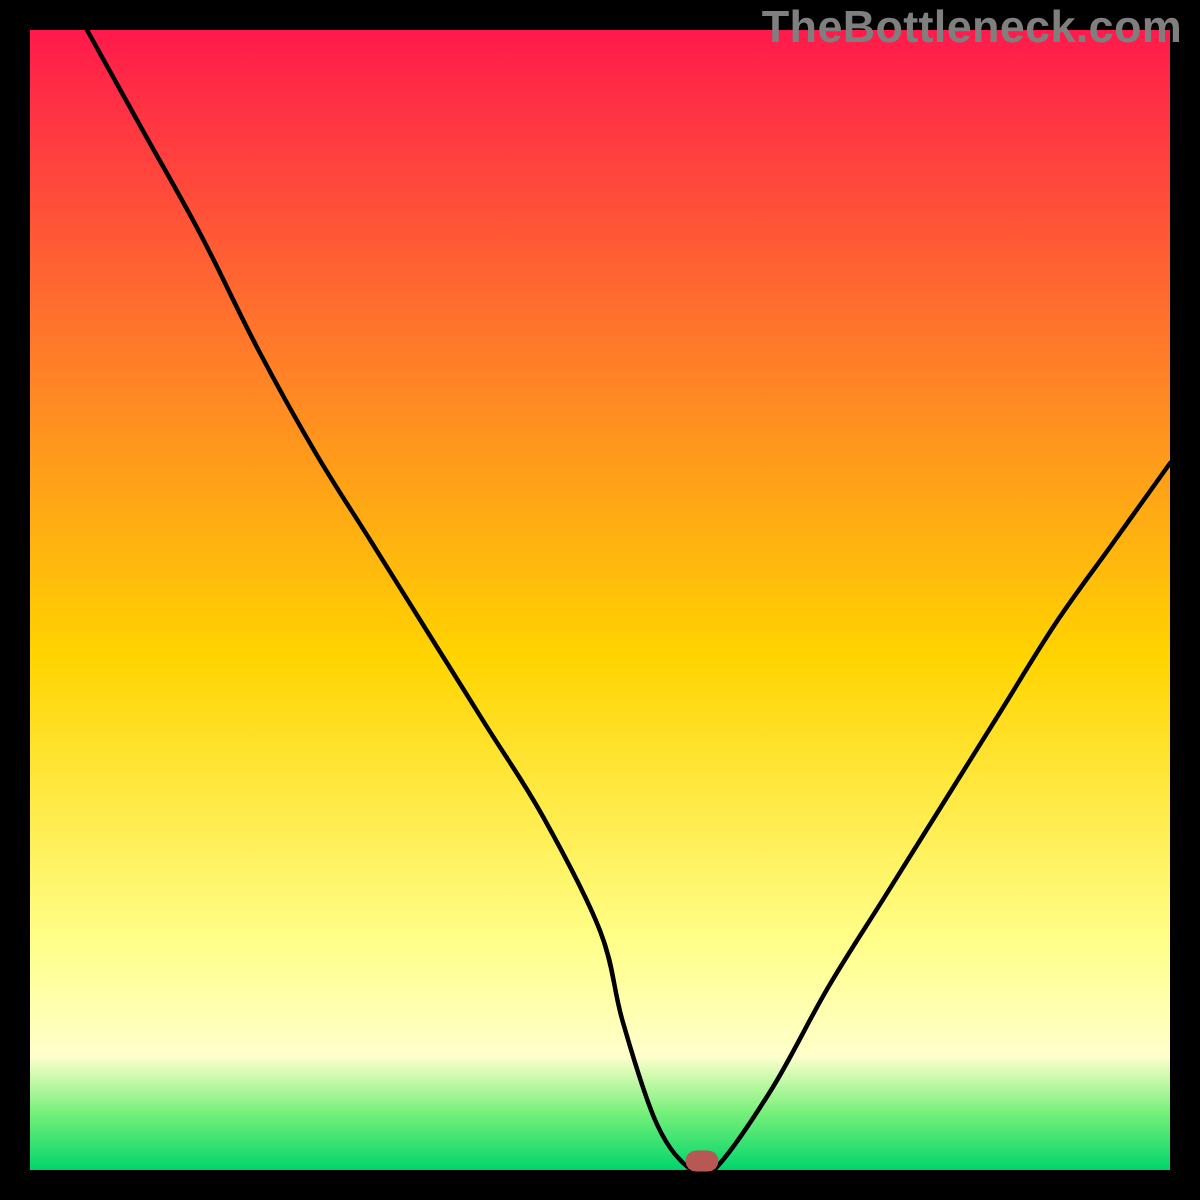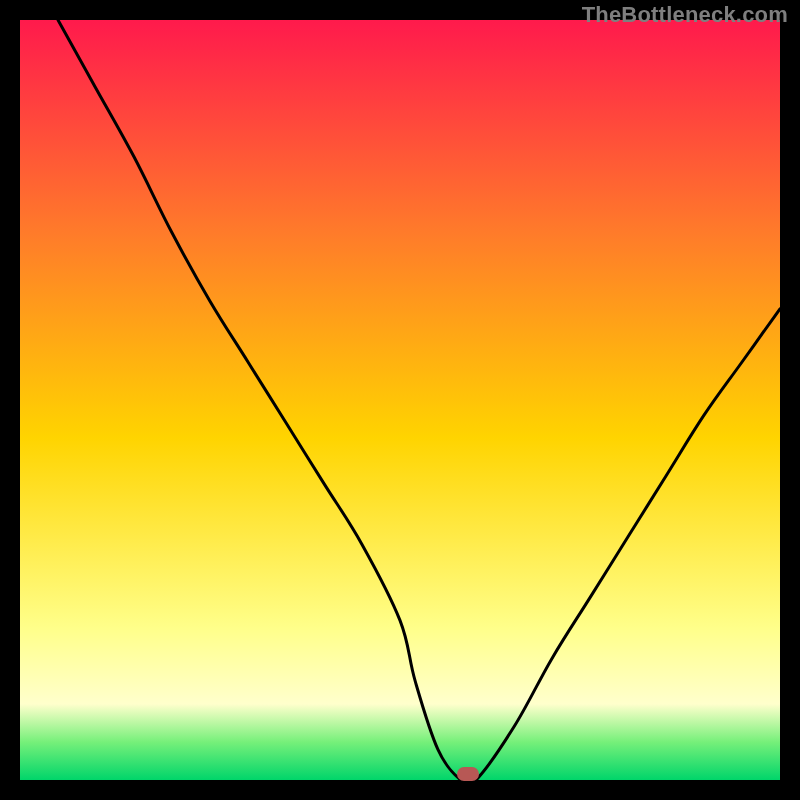--- a/index.html
+++ b/index.html
@@ -15,21 +15,21 @@
     width: 800px;
     height: 800px;
     background: #000;
   }
   .watermark {
     position: absolute;
     top: 2px;
     right: 12px;
     color: #7f7f7f;
     font-family: Arial, Helvetica, sans-serif;
-    font-size: 22px;
+    font-size: 30px;
     font-weight: 600;
     letter-spacing: 0.2px;
     z-index: 20;
   }
   svg.plot {
     position: absolute;
     left: 20px;
     top: 20px;
     width: 760px;
     height: 760px;

